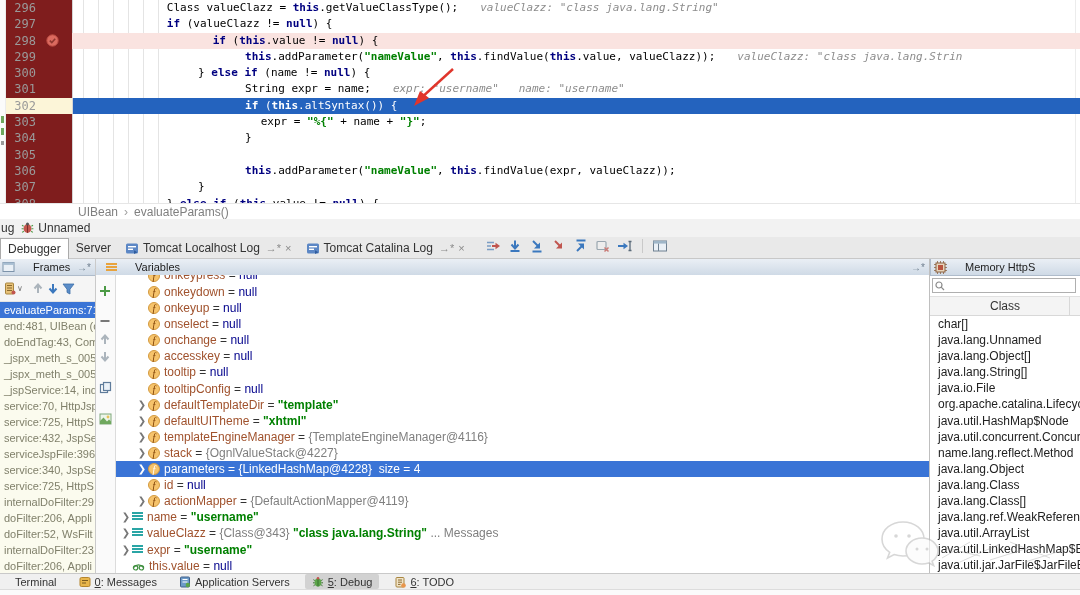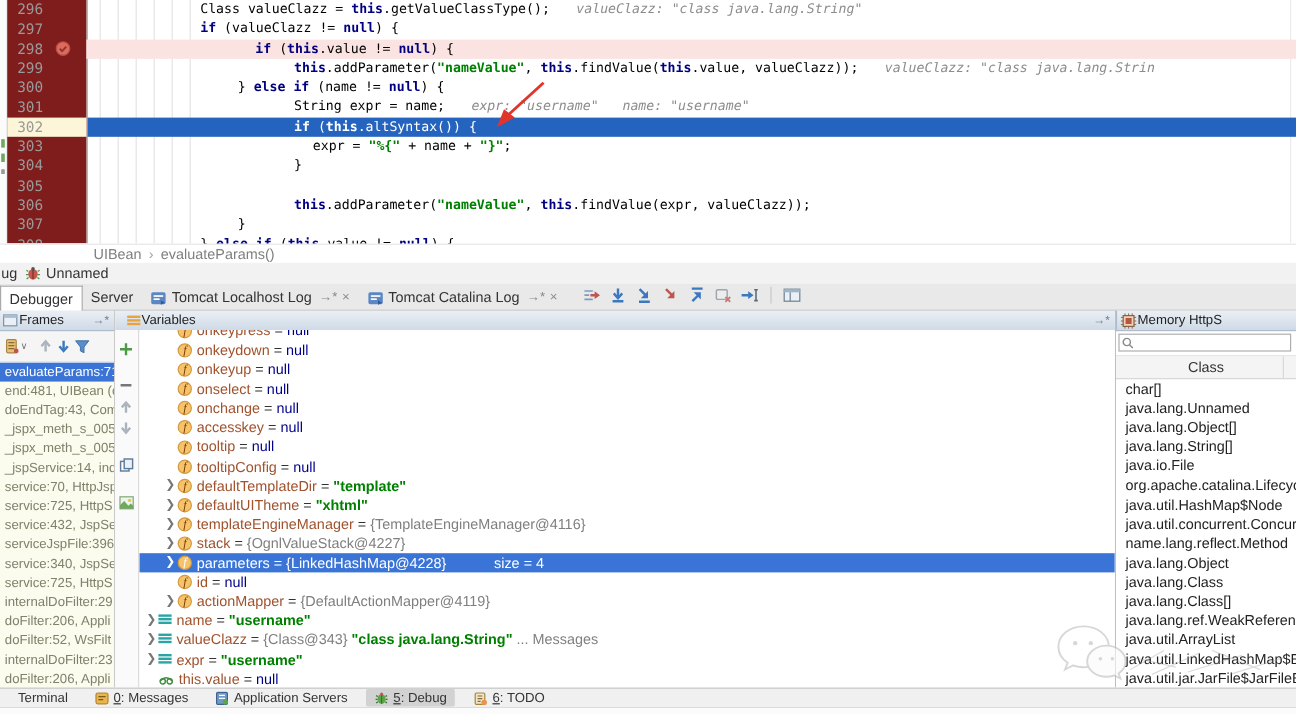--- a/index.html
+++ b/index.html
@@ -45,21 +45,21 @@
   .dtab svg{margin-right:4px;}
   .dtab .sfx{color:#8A8A8A;margin-left:6px;font-size:11px;}
   .dtab .cls{color:#8A8A8A;margin-left:4px;font-size:11px;}
   #step-bar{display:flex;align-items:center;margin-left:10px;}
   .step-btn{width:22px;height:18px;display:flex;align-items:center;justify-content:center;}
   .step-sep{width:1px;height:14px;background:#C9C9C9;margin:0 6px;}
   
   #panels{position:absolute;left:0;top:259px;width:1080px;height:314px;}
   .phdr{height:16px;background:linear-gradient(#EAEFF5,#CFDAE6);border-bottom:1px solid #AFBCCB;
         font-size:11px;color:#222;display:flex;align-items:center;position:relative;}
-  .phdr .ttl{margin-left:1px;}
+  .phdr .ttl{margin-left:18px;}
   .phdr .hide{position:absolute;right:4px;color:#6F7F8F;font-size:10px;}
   #frames-panel{position:absolute;left:0;top:0;width:96px;height:314px;border-right:1px solid #CACACA;box-sizing:border-box;}
   #frames-toolbar{height:25px;background:#F5F5F5;display:flex;align-items:center;border-bottom:1px solid #E3E3E3;}
   #frames-toolbar .fbtn{margin-left:3px;display:flex;align-items:center;}
   #frames-list{background:#FBFBEE;height:273px;overflow:hidden;font-size:11px;color:#80806B;}
   .frame-row{height:16px;line-height:16px;white-space:nowrap;padding-left:4px;overflow:hidden;}
   .frame-row.sel{background:#3A74D6;color:#fff;}
   #watch-strip{position:absolute;left:96px;top:16px;width:20px;height:298px;background:#FAFAFA;border-right:1px solid #DCDCDC;box-sizing:border-box;}
   .wbtn{width:18px;height:16px;display:flex;align-items:center;justify-content:center;position:absolute;left:0;}
   #variables-panel{position:absolute;left:96px;top:0;width:834px;height:314px;box-sizing:border-box;border-right:1px solid #BFBFBF;}
@@ -488,21 +488,21 @@
         </div>
         <div class="var-row sel">
           <div class="inner" style="padding-left: 20px;">
             <span class="arrow">❯</span>
             <span style="display: flex;">
               <span class="ic ic-f">f</span>
             </span>
             <span class="var-name">parameters</span>
             <span class="v-eq" style="white-space: pre;"> = </span>
             <span class="v-ref" style="white-space: pre;">{LinkedHashMap@4228}</span>
-            <span class="v-ref" style="white-space: pre; padding-left: 33px;">  size = 4</span>
+            <span class="v-ref" style="white-space: pre;">  size = 4</span>
           </div>
         </div>
         <div class="var-row">
           <div class="inner" style="padding-left: 20px;">
             <span class="arrow"></span>
             <span style="display: flex;">
               <span class="ic ic-f">f</span>
             </span>
             <span class="var-name">id</span>
             <span class="v-eq" style="white-space: pre;"> = </span>

